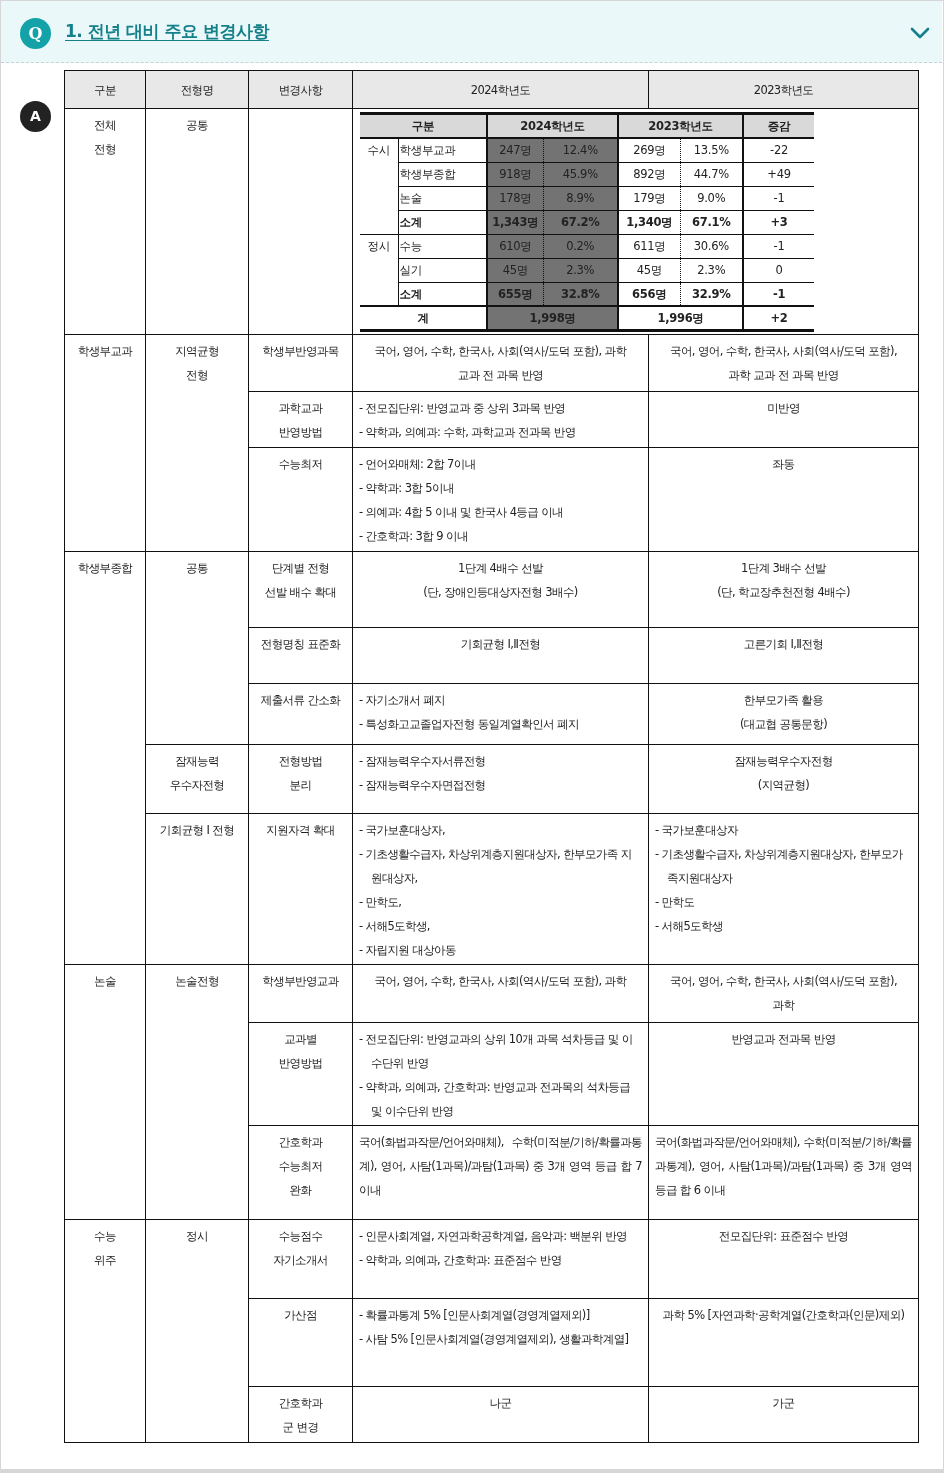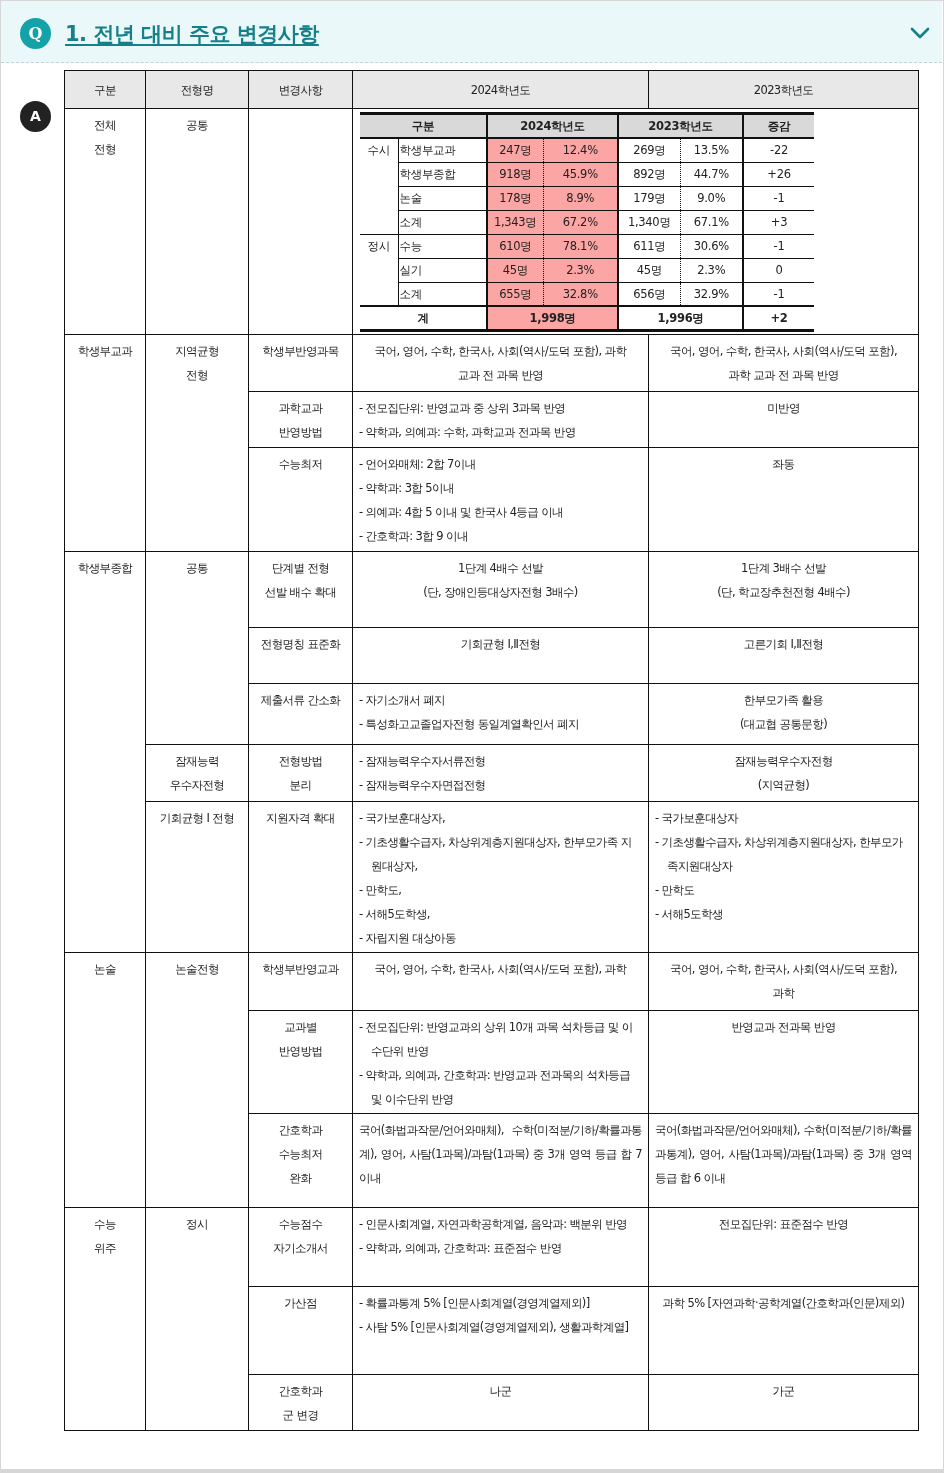--- a/index.html
+++ b/index.html
@@ -1,43 +1,43 @@
 <!DOCTYPE html>
 <html><head>
 <meta charset="utf-8">
 <style>
   * { box-sizing: border-box; margin: 0; padding: 0; }
   html, body { width: 944px; height: 1473px; background: #ffffff; overflow: hidden; }
   body { font-family: "DejaVu Sans", "Liberation Sans", sans-serif; color: #222; font-size: 12px; position: relative; }
   .frame { position: absolute; left: 0; top: 0; width: 944px; height: 1473px; border: 1px solid #d6d6d6; border-bottom: 4px solid #d6d6d6; }
   .qbar { position: absolute; left: 1px; top: 1px; width: 941px; height: 62px; background: #eaf8f9; border-bottom: 1px dashed #c9d3d6; }
   .q-badge { position: absolute; left: 19px; top: 17px; width: 31px; height: 31px; border-radius: 50%; background: #12a2a8; color: #fff; font-family: "DejaVu Serif", serif; font-weight: bold; font-size: 16px; text-align: center; line-height: 31px; }
-  .q-title { position: absolute; left: 64px; top: 19px; font-size: 21px; font-weight: bold; color: #16808a; text-decoration: underline; text-underline-offset: 3px; letter-spacing: -0.5px; cursor: pointer; }
+  .q-title { position: absolute; left: 64px; top: 19px; font-size: 17px; font-weight: bold; color: #16808a; text-decoration: underline; text-underline-offset: 3px; letter-spacing: -0.5px; cursor: pointer; }
   .chev { position: absolute; left: 908px; top: 23px; width: 22px; height: 18px; cursor: pointer; }
   .a-badge { position: absolute; left: 20px; top: 101px; width: 31px; height: 31px; border-radius: 50%; background: #222; color: #fff; font-weight: bold; font-size: 14px; text-align: center; line-height: 31px; }
 
   table.main { position: absolute; left: 64px; top: 70px; width: 854px; border-collapse: collapse; table-layout: fixed; }
   table.main td, table.main th { border: 1.5px solid #111; vertical-align: top; font-size: 11.5px; line-height: 24px; letter-spacing: -0.6px; padding: 0 6px; font-weight: normal; }
   table.main th { background: #e8e8e8; height: 38px; vertical-align: middle; text-align: center; }
   .c { text-align: center; }
   .pt { padding-top: 4px !important; }
   .ind { padding-left: 12px; text-indent: -12px; }
   .b { font-weight: normal; }
 
   .inner-wrap { padding: 3px 0 0 7px !important; }
   table.inner { border-collapse: collapse; width: 454px; table-layout: fixed; margin-bottom: 2px; }
   table.inner td { border: none; font-size: 11.5px; line-height: 22px; height: 24px; padding: 0; text-align: center; vertical-align: middle; letter-spacing: -0.3px; }
   table.inner .hdr td { background: #d9d9d9; font-weight: bold; height: 24px; border-top: 3px solid #111; border-bottom: 2px solid #111; }
   table.inner .hdr td.vr, table.inner td.vr { border-right: 2px solid #111; }
   table.inner td.vl { border-left: 1px solid #111; }
-  table.inner td.yel { background: #fca5a5; }
+  table.inner td.yel { background: #737373; }
   table.inner td.dot { border-right: 1px dotted #111; }
   table.inner tr.rb td.bl { border-bottom: 1px solid #111; }
   table.inner td.lbl { text-align: left; padding-left: 1px; }
-  table.inner tr.sum td { font-weight: normal; }
+  table.inner tr.sum td { font-weight: bold; }
   table.inner tr.total td { font-weight: bold; border-top: 2px solid #111; border-bottom: 3px solid #111; }
 </style>
 </head>
 <body>
 
 <div class="frame"></div>
 
 <div class="qbar">
   <div class="q-badge">Q</div>
   <div class="q-title">1. 전년 대비 주요 변경사항</div>
@@ -101,21 +101,21 @@
             <td class="dot bl">269명</td>
             <td class="vr bl">13.5%</td>
             <td class="bl">-22</td>
           </tr>
           <tr class="rb">
             <td class="lbl vl vr bl">학생부종합</td>
             <td class="yel dot bl">918명</td>
             <td class="yel vr bl">45.9%</td>
             <td class="dot bl">892명</td>
             <td class="vr bl">44.7%</td>
-            <td class="bl">+26</td>
+            <td class="bl">+49</td>
           </tr>
           <tr class="rb">
             <td class="lbl vl vr bl">논술</td>
             <td class="yel dot bl">178명</td>
             <td class="yel vr bl">8.9%</td>
             <td class="dot bl">179명</td>
             <td class="vr bl">9.0%</td>
             <td class="bl">-1</td>
           </tr>
           <tr class="sum" style="border-bottom:1px solid #111">
@@ -124,21 +124,21 @@
             <td class="yel vr">67.2%</td>
             <td class="dot">1,340명</td>
             <td class="vr">67.1%</td>
             <td>+3</td>
           </tr>
 
           <tr class="rb">
             <td rowspan="3" style="vertical-align:top">정시</td>
             <td class="lbl vl vr bl">수능</td>
             <td class="yel dot bl">610명</td>
-            <td class="yel vr bl">78.1%</td>
+            <td class="yel vr bl">0.2%</td>
             <td class="dot bl">611명</td>
             <td class="vr bl">30.6%</td>
             <td class="bl">-1</td>
           </tr>
           <tr class="rb">
             <td class="lbl vl vr bl">실기</td>
             <td class="yel dot bl">45명</td>
             <td class="yel vr bl">2.3%</td>
             <td class="dot bl">45명</td>
             <td class="vr bl">2.3%</td>
@@ -226,21 +226,21 @@
       <td class="c pt">제출서류 간소화</td>
       <td class="pt">
         <div>- 자기소개서 폐지</div>
         <div>- 특성화고교졸업자전형 동일계열확인서 폐지</div>
       </td>
       <td class="c pt">
         <div>한부모가족 활용</div>
         <div>(대교협 공통문항)</div>
       </td>
     </tr>
-    <tr style="height:57px">
+    <tr style="height:69px">
       <td class="c pt">
         <div>잠재능력</div>
         <div>우수자전형</div>
       </td>
       <td class="c pt">
         <div>전형방법</div>
         <div>분리</div>
       </td>
       <td class="pt">
         <div>- 잠재능력우수자서류전형</div>

